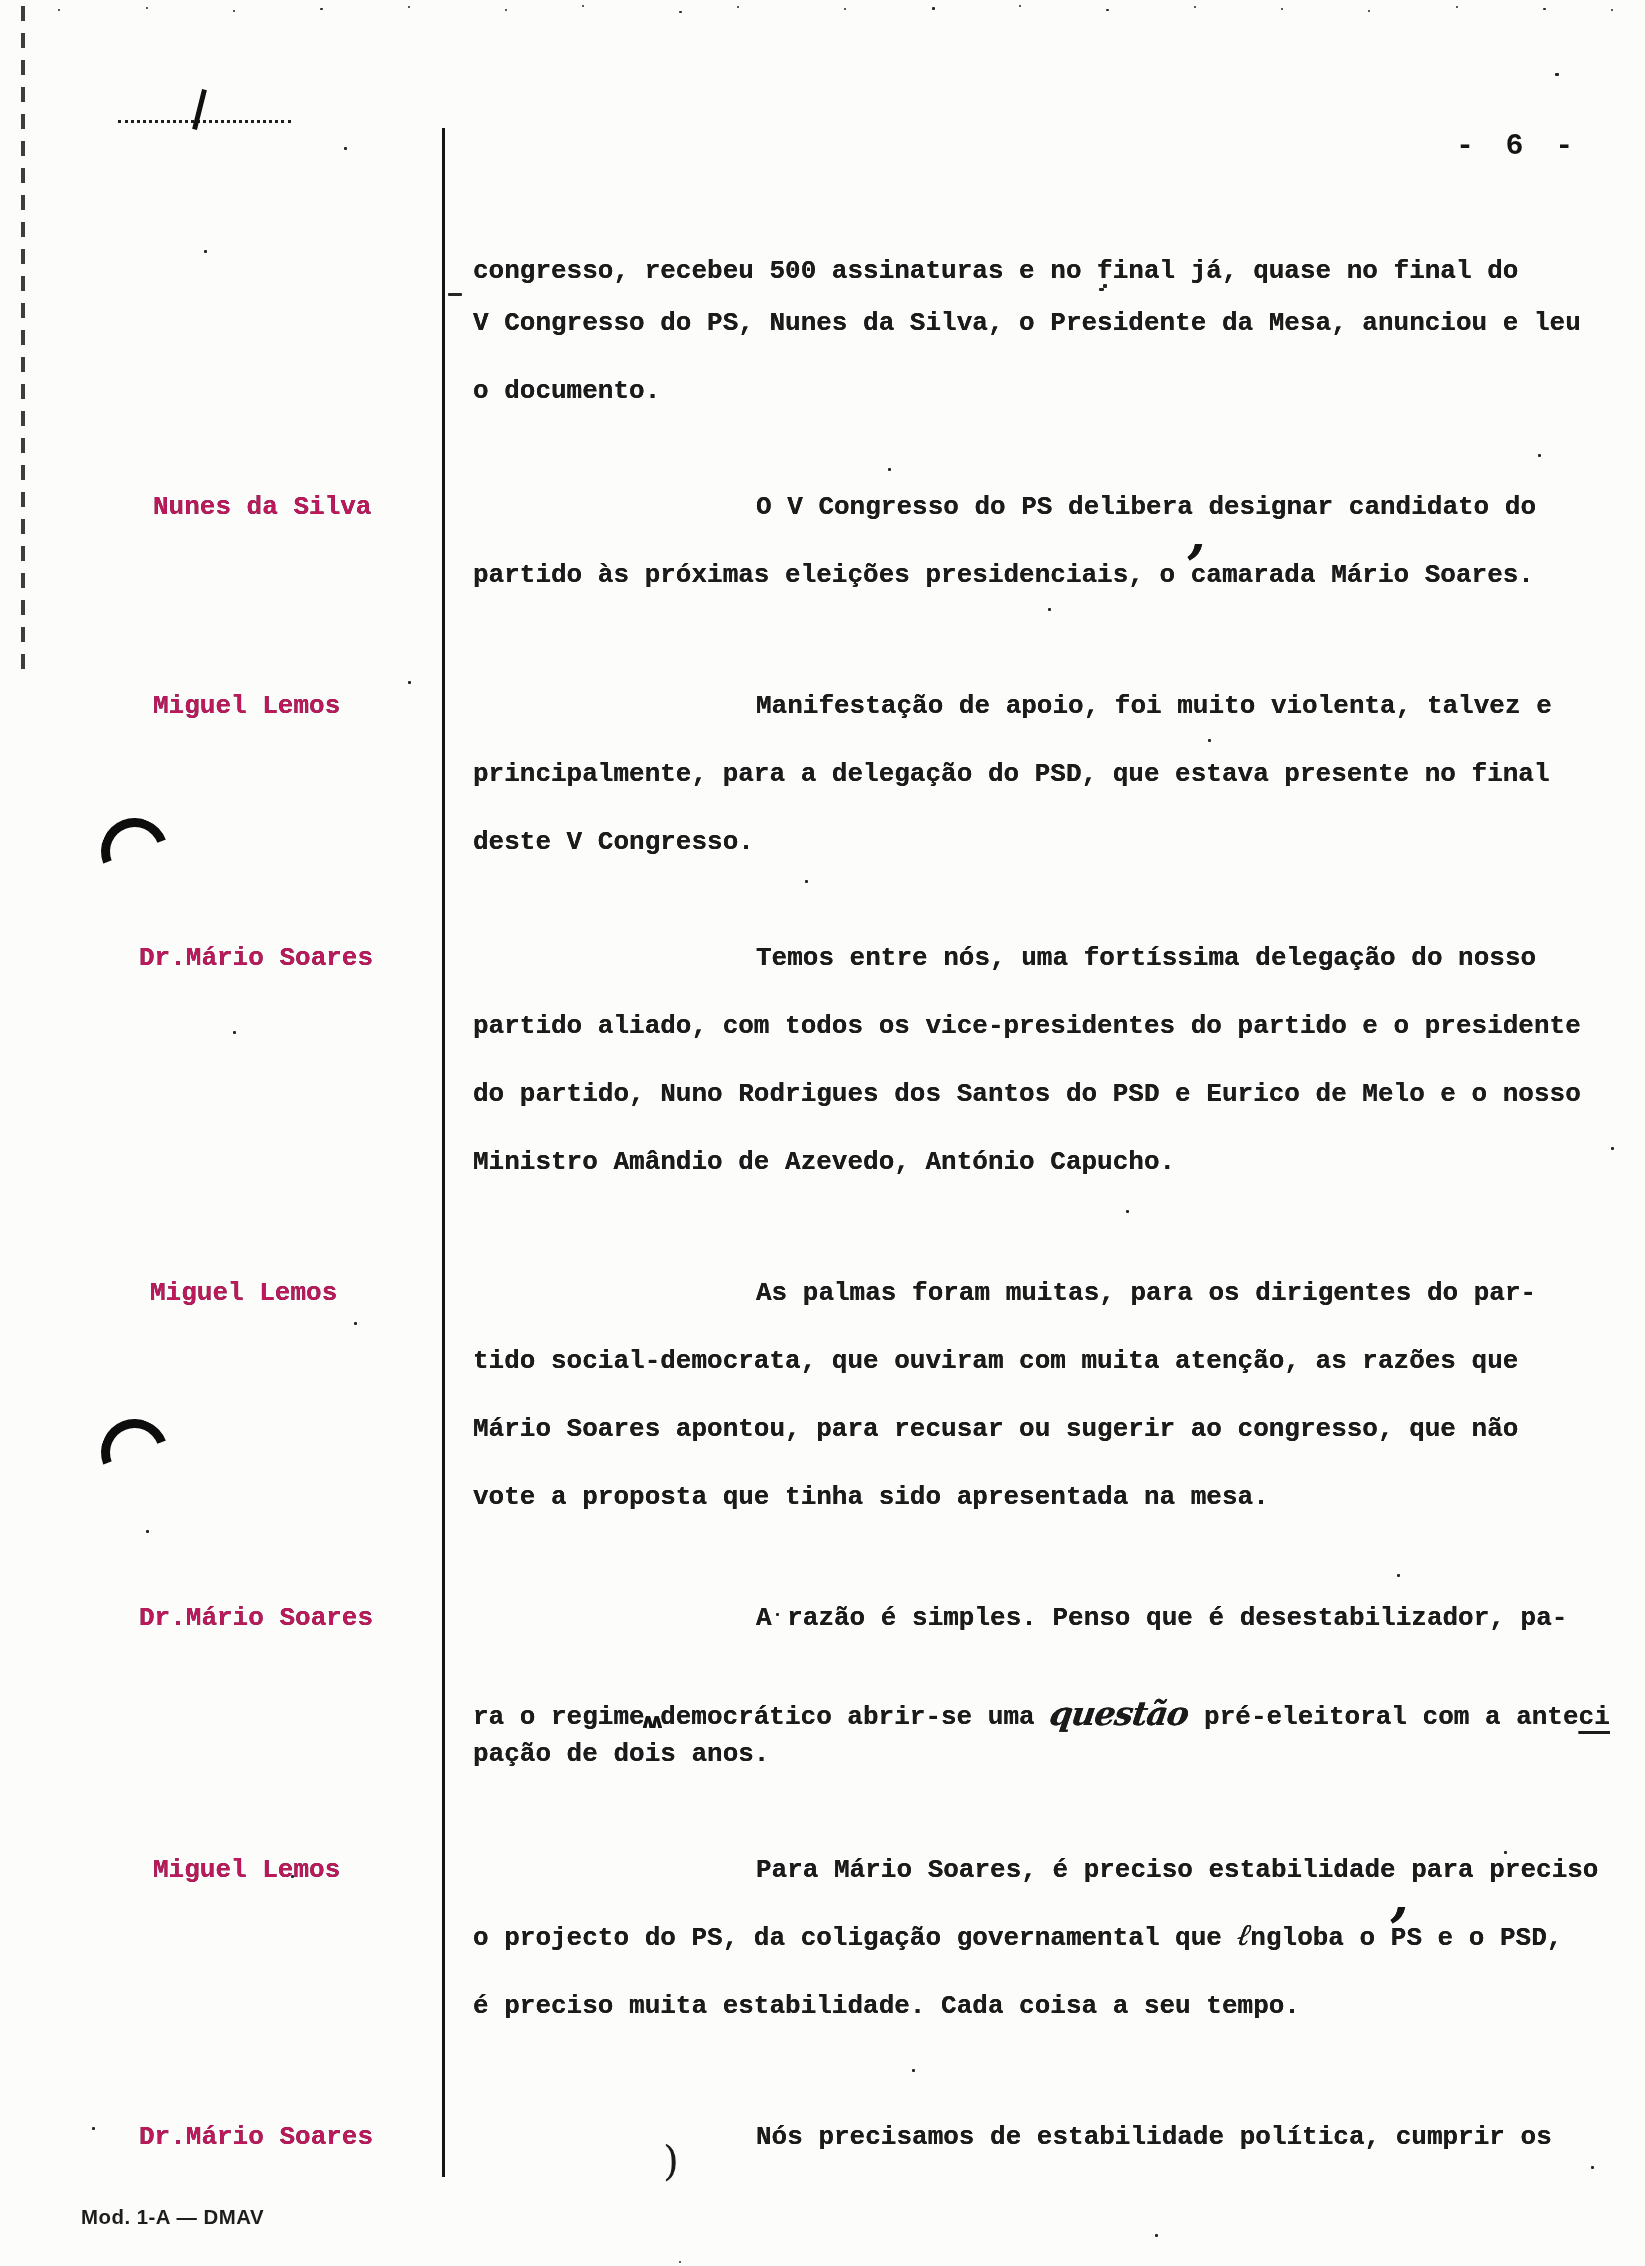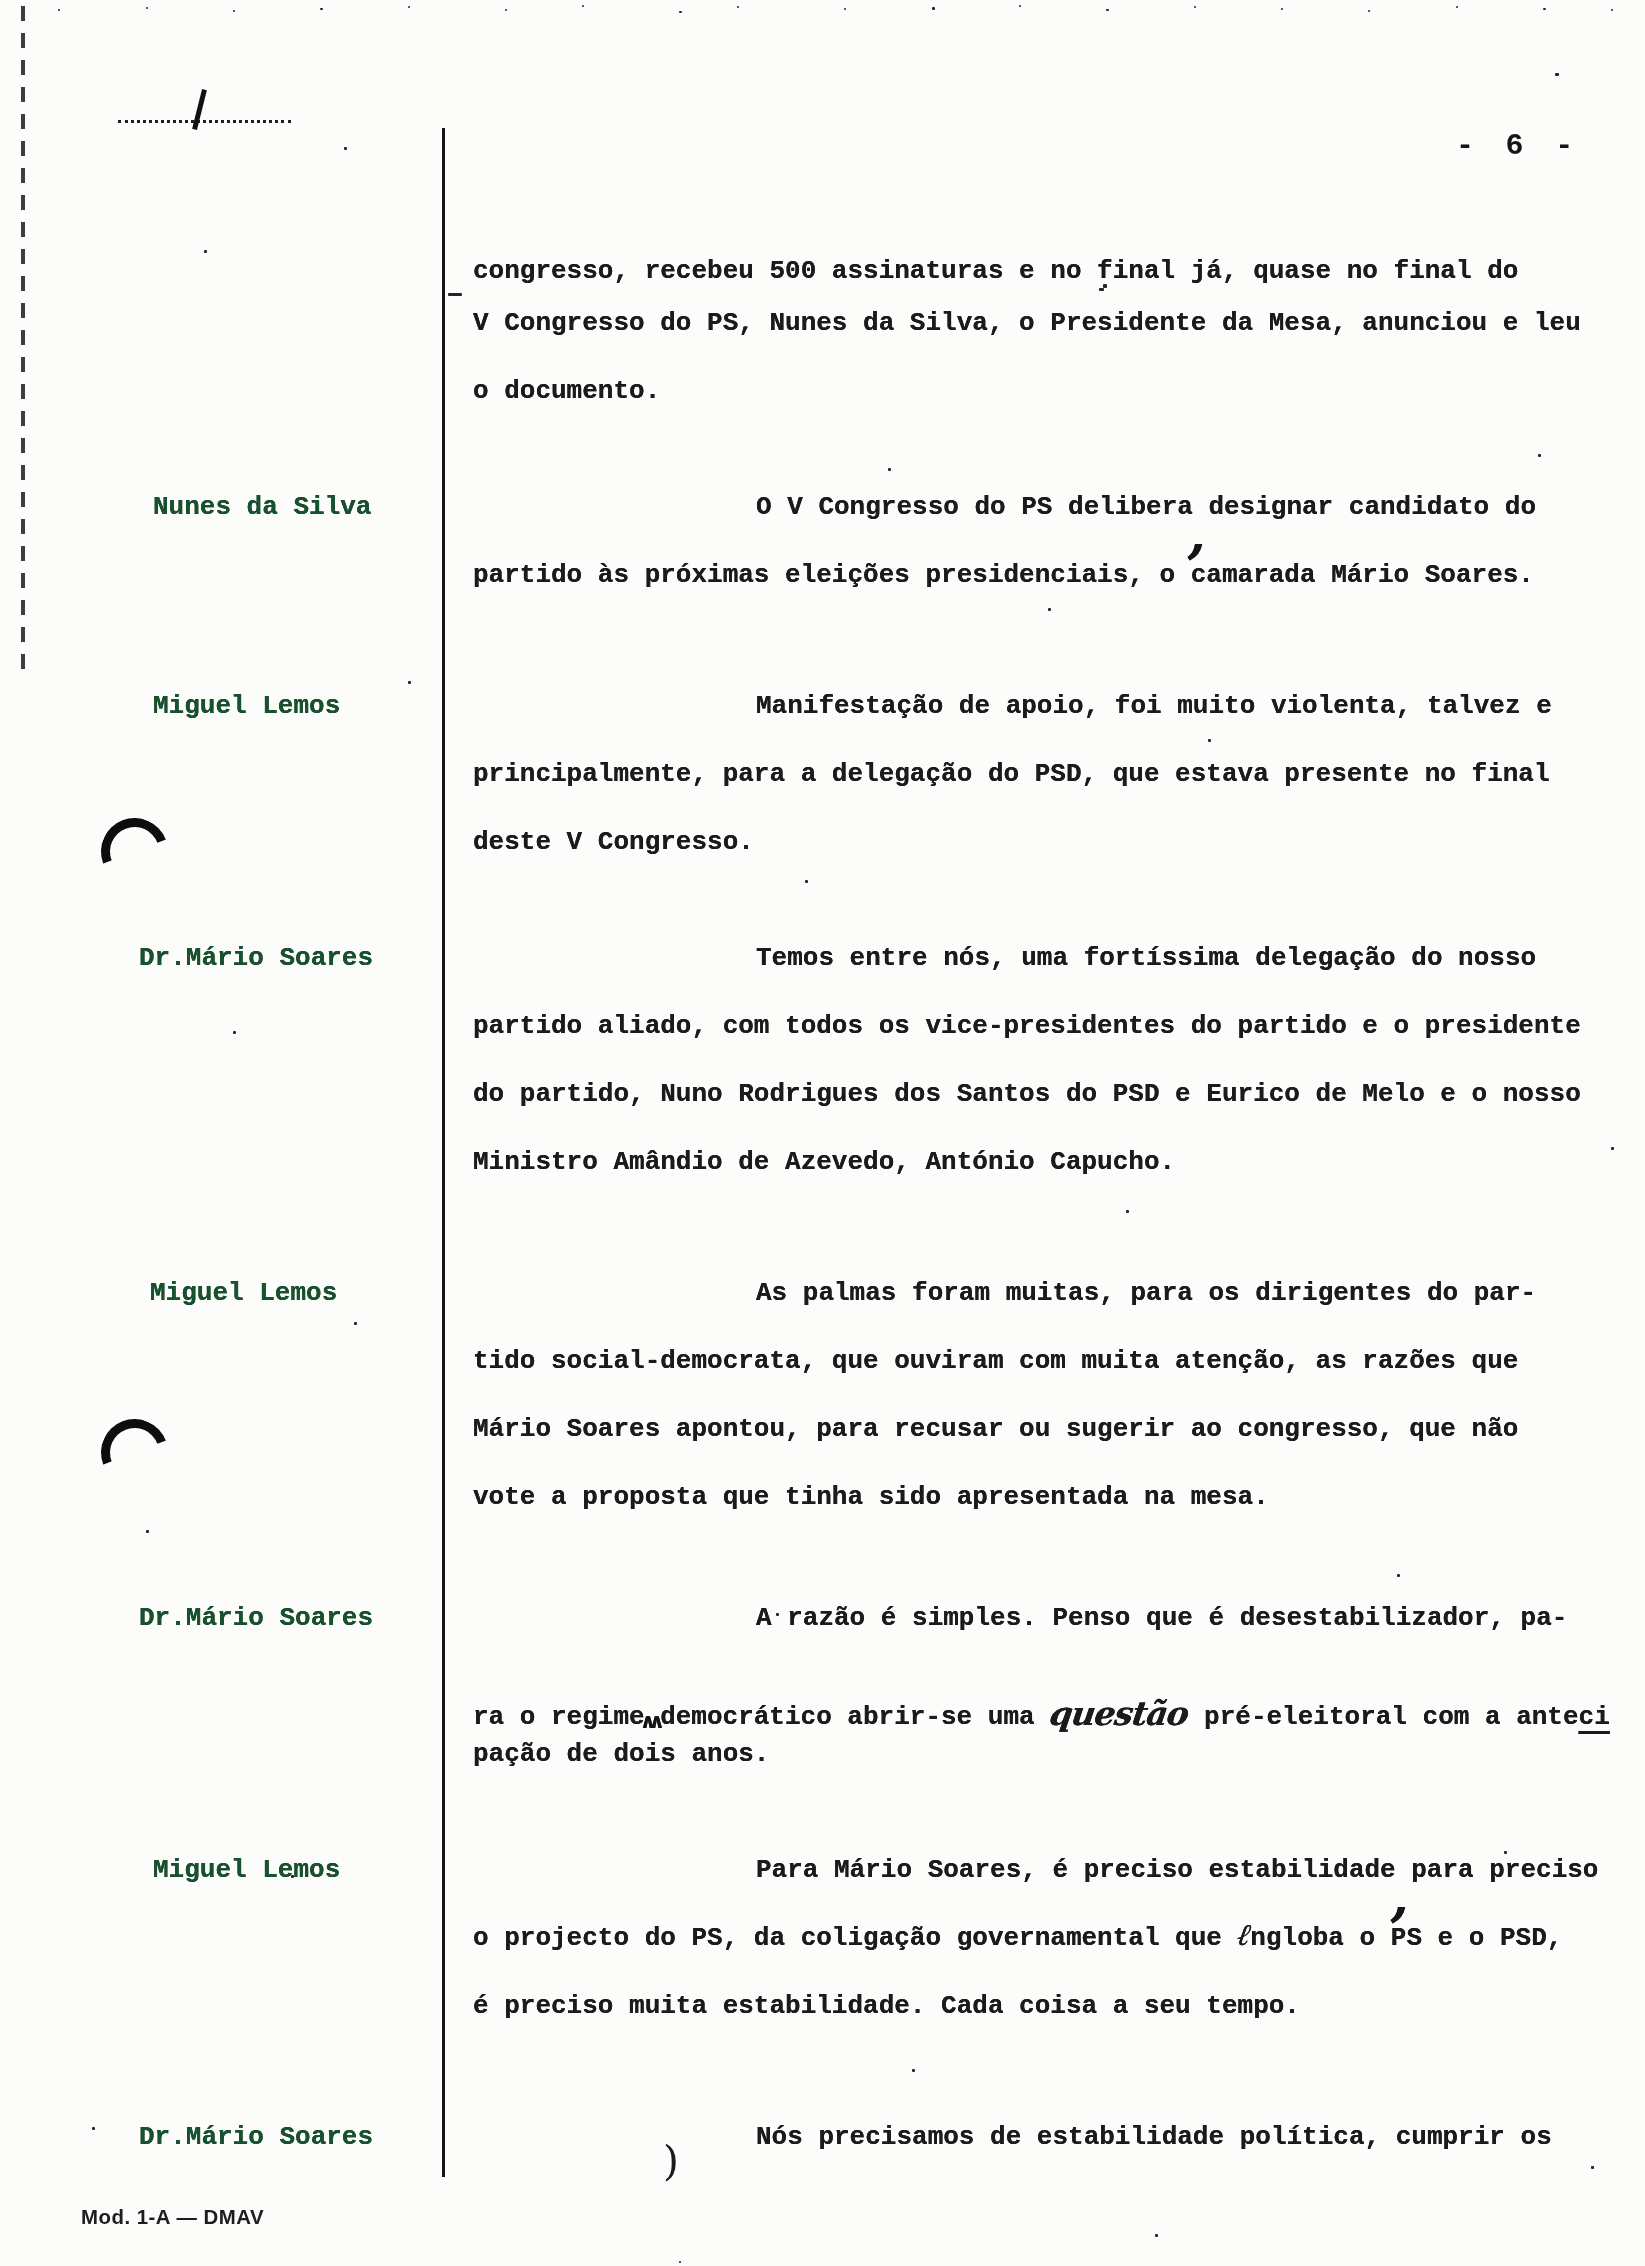--- a/index.html
+++ b/index.html
@@ -15,21 +15,21 @@
     left:473px;
     white-space:pre;
     font:700 26px/39px "Liberation Mono", monospace;
     color:#1b1b1b;
     text-shadow:0 0 0.5px #1b1b1b;
   }
   .speaker-label{
     position:absolute;
     white-space:pre;
     font:700 26px/39px "Liberation Mono", monospace;
-    color:#14532d;
+    color:#be185d;
     text-shadow:0 0 0.5px #1b1b1b;
   }
   .hand{
     display:inline-block;
     font:italic 700 33px/29px "DejaVu Serif", serif;
     transform:skewX(-8deg) translateY(1px);
     letter-spacing:-1px;
     text-shadow:0 0 0.6px #111;
   }
   .hand-small{

